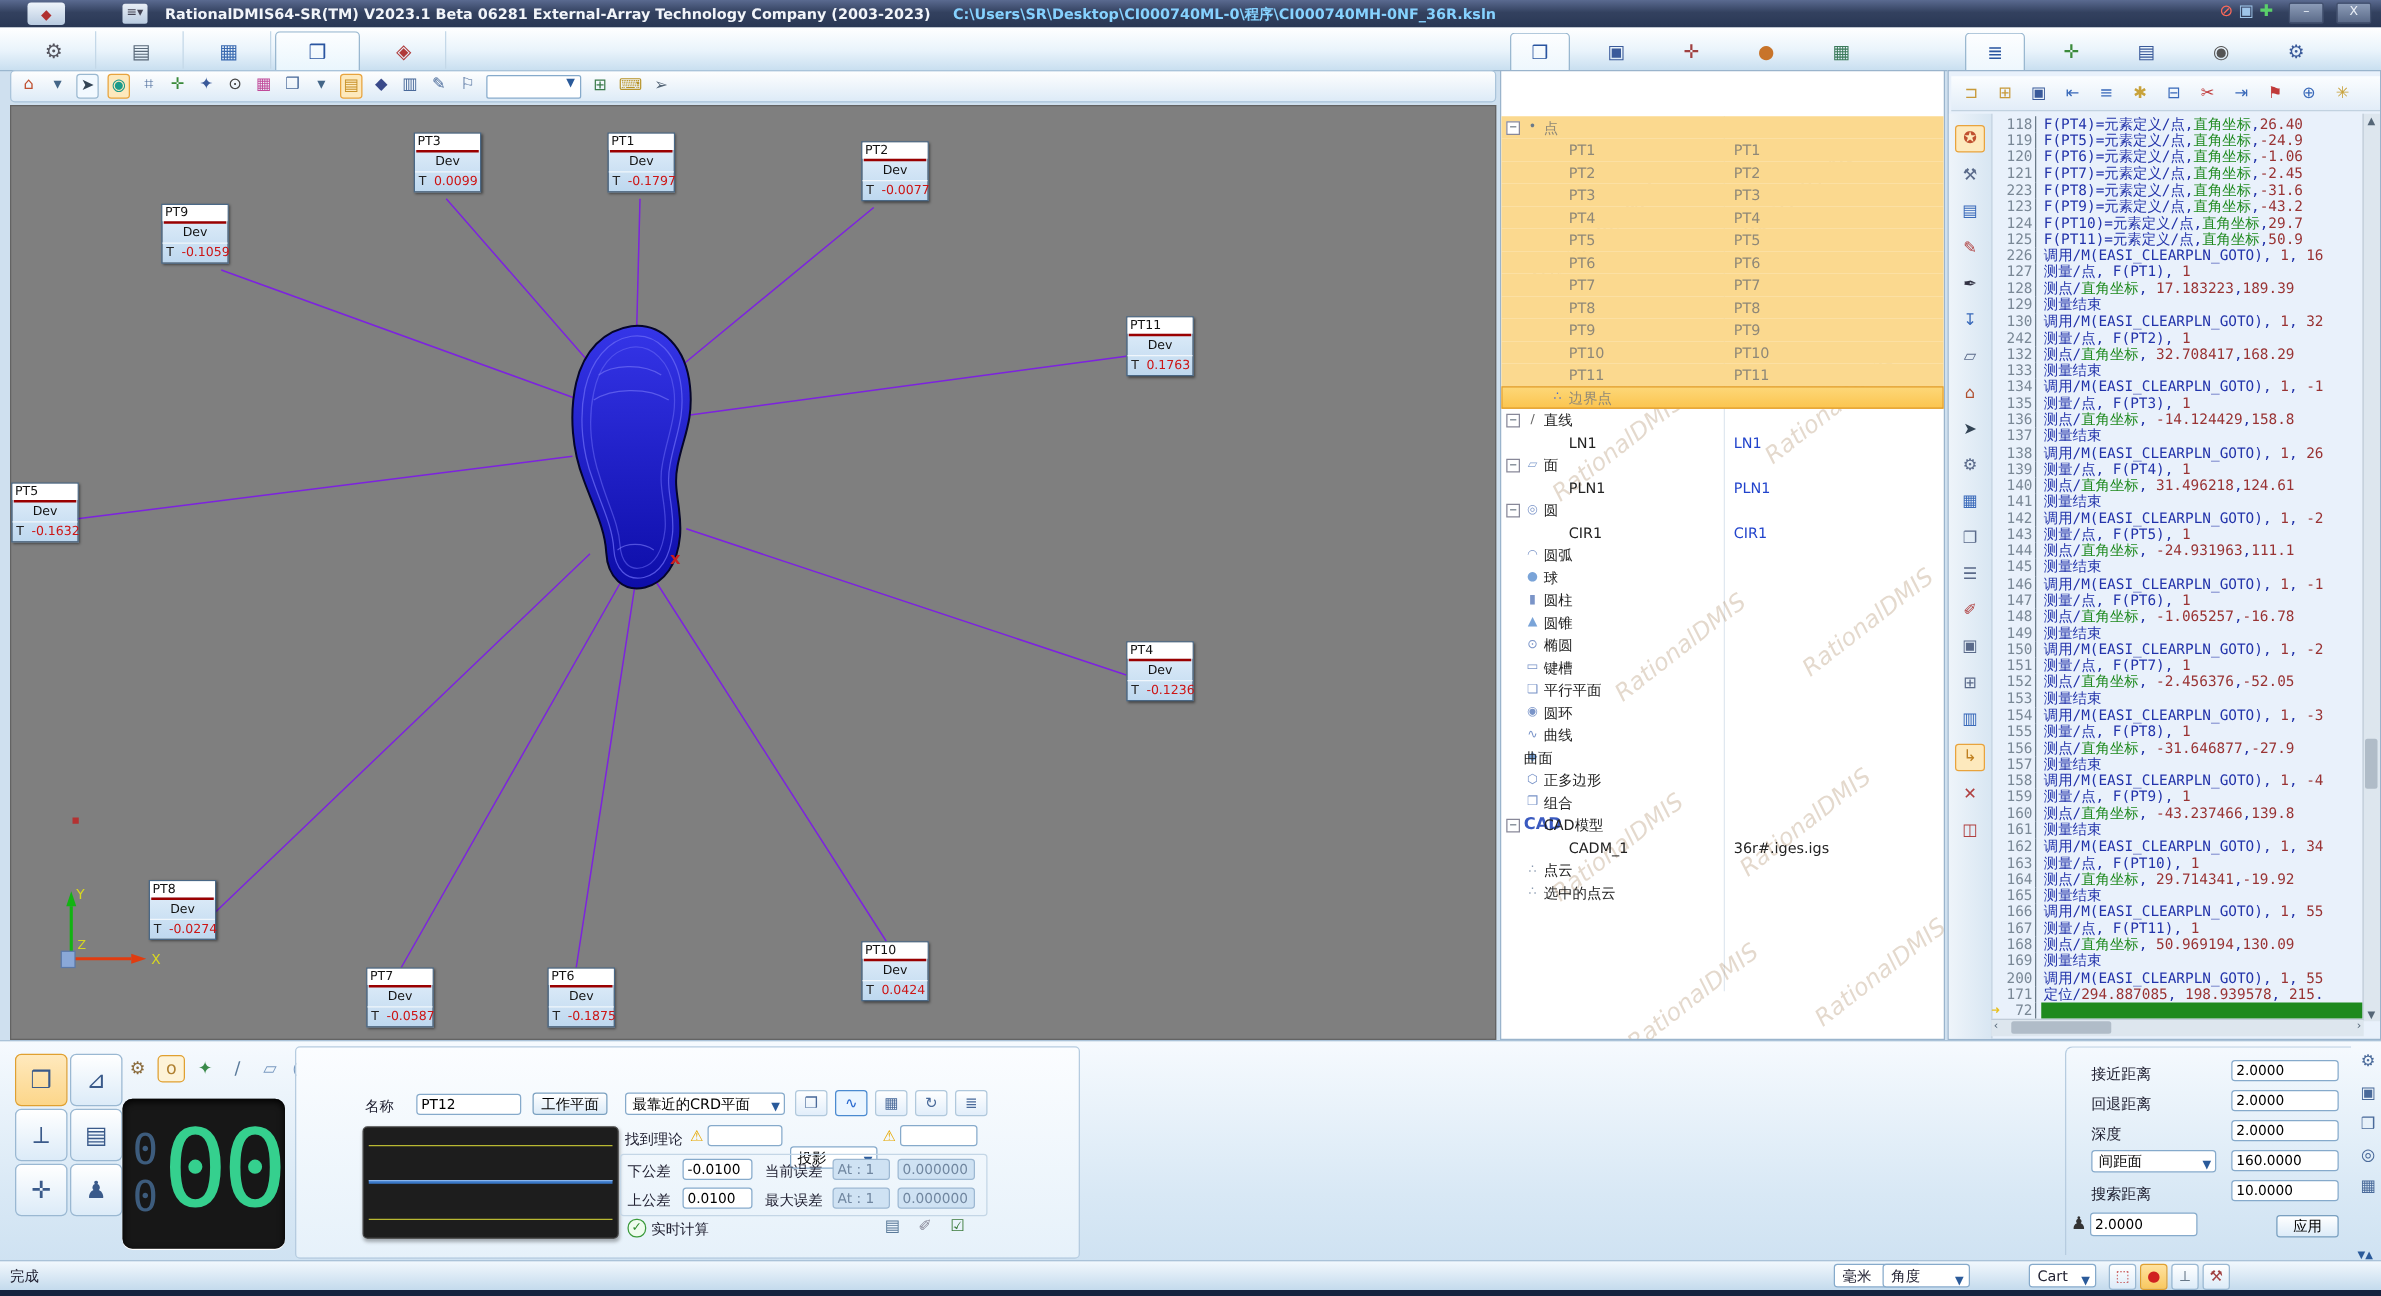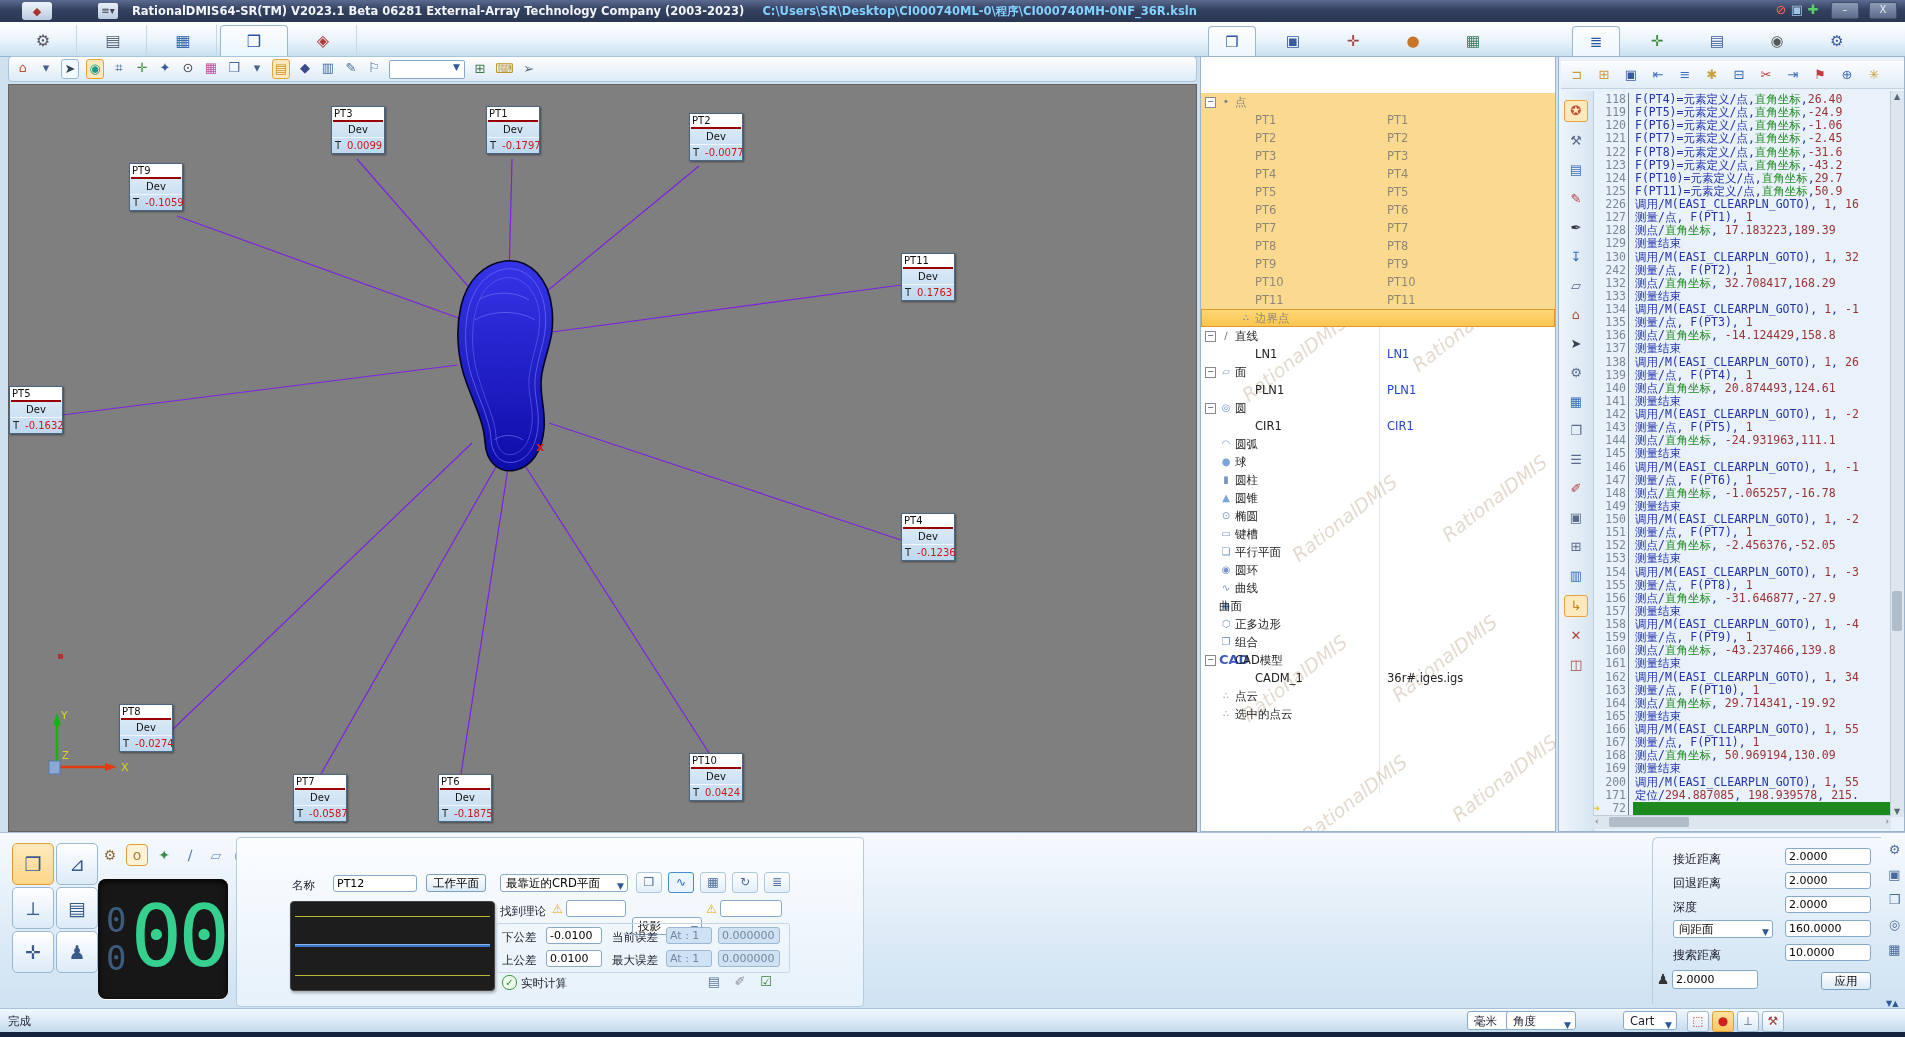--- a/index.html
+++ b/index.html
@@ -533,21 +533,21 @@
         </div>
         <div class="cl">
           <span class="ln">120</span>
           <span class="ct">F(PT6)=元素定义/点,<i class="g">直角坐标</i>,<i class="r">-1.06</i></span>
         </div>
         <div class="cl">
           <span class="ln">121</span>
           <span class="ct">F(PT7)=元素定义/点,<i class="g">直角坐标</i>,<i class="r">-2.45</i></span>
         </div>
         <div class="cl">
-          <span class="ln">122</span>
+          <span class="ln">223</span>
           <span class="ct">F(PT8)=元素定义/点,<i class="g">直角坐标</i>,<i class="r">-31.6</i></span>
         </div>
         <div class="cl">
           <span class="ln">123</span>
           <span class="ct">F(PT9)=元素定义/点,<i class="g">直角坐标</i>,<i class="r">-43.2</i></span>
         </div>
         <div class="cl">
           <span class="ln">124</span>
           <span class="ct">F(PT10)=元素定义/点,<i class="g">直角坐标</i>,<i class="r">29.7</i></span>
         </div>
@@ -606,21 +606,21 @@
         <div class="cl">
           <span class="ln">138</span>
           <span class="ct">调用/M(EASI_CLEARPLN_GOTO), <i class="r">1</i>, <i class="r">26</i></span>
         </div>
         <div class="cl">
           <span class="ln">139</span>
           <span class="ct">测量/点, F(PT4), <i class="r">1</i></span>
         </div>
         <div class="cl">
           <span class="ln">140</span>
-          <span class="ct">  测点/<i class="g">直角坐标</i>, <i class="r">20.874493</i>,<i class="r">124.61</i></span>
+          <span class="ct">  测点/<i class="g">直角坐标</i>, <i class="r">31.496218</i>,<i class="r">124.61</i></span>
         </div>
         <div class="cl">
           <span class="ln">141</span>
           <span class="ct">测量结束</span>
         </div>
         <div class="cl">
           <span class="ln">142</span>
           <span class="ct">调用/M(EASI_CLEARPLN_GOTO), <i class="r">1</i>, <i class="r">-2</i></span>
         </div>
         <div class="cl">

